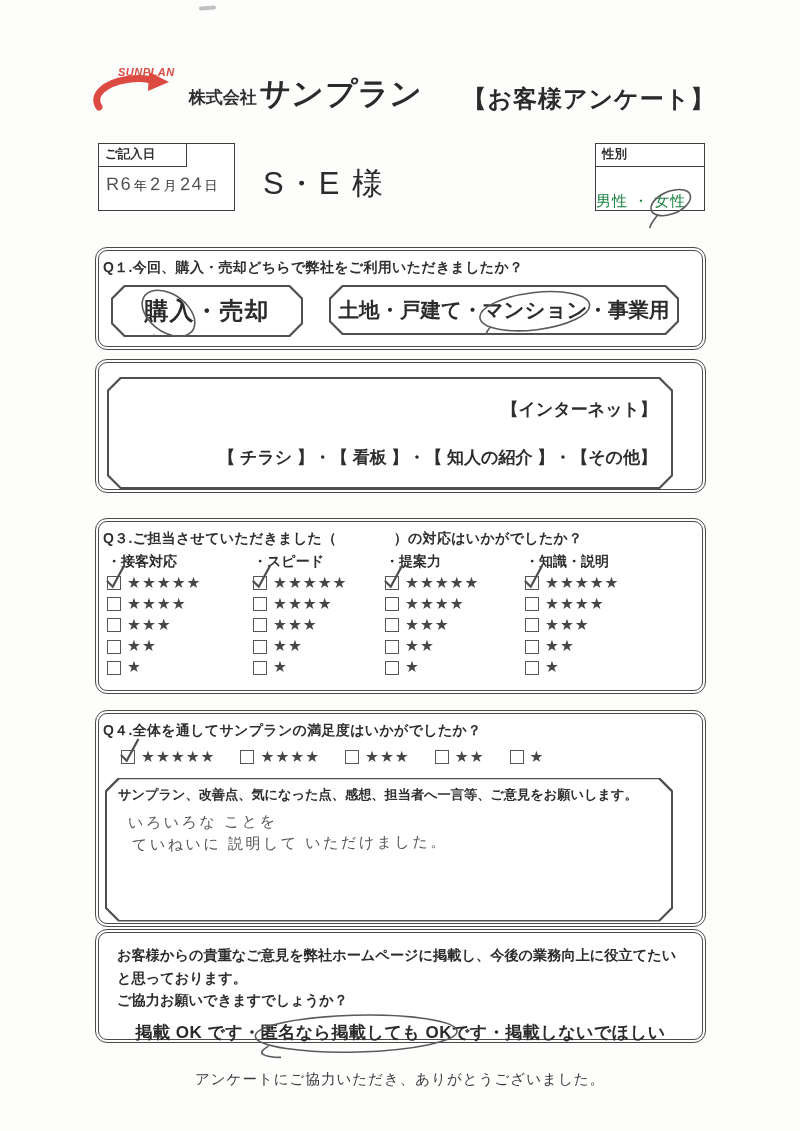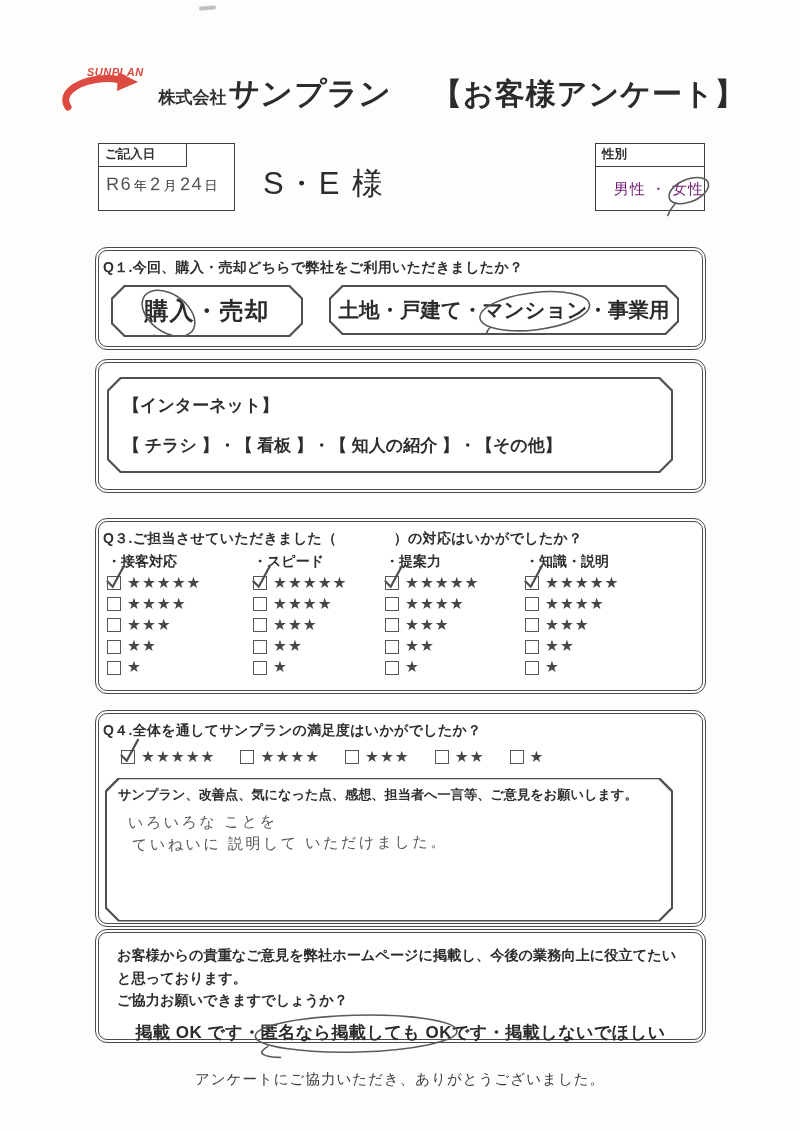--- a/index.html
+++ b/index.html
@@ -8,35 +8,35 @@
     font-family:"Liberation Sans","DejaVu Sans",sans-serif; color:#3c3c3c;
     overflow:hidden;
   }
   
   .header { position:absolute; top:64px; left:0; width:100%;
     display:flex; justify-content:center; align-items:flex-end; }
   .logo { width:118px; height:52px; display:block; }
   .company-prefix { font-size:17px; font-weight:700; color:#2f2f2f; margin:0 2px 7px -14px; }
   .company-name { font-size:31px; font-weight:900; color:#2b2b2b; letter-spacing:1px;
     display:inline-block; transform:skewX(-6deg); margin-bottom:1px; }
-  .page-title { font-size:30px; font-weight:800; color:#2b2b2b; letter-spacing:1px;
+  .page-title { font-size:24px; font-weight:800; color:#2b2b2b; letter-spacing:1px;
     margin:0 0 1px 40px; }
   
   .field-box { position:absolute; border:1.6px solid #3f3f3f; background:#fff; box-sizing:border-box; }
   .date-box { left:98px; top:143px; width:137px; height:68px; }
   .field-lbl { font-size:12.5px; font-weight:700; color:#2f2f2f; padding:2px 6px 3px; }
   .date-box .field-lbl { width:88px; border-right:1.4px solid #3f3f3f; border-bottom:1.4px solid #3f3f3f; box-sizing:border-box; }
   .date-vals { display:flex; align-items:baseline; padding:7px 4px 0 7px; }
   .hand { color:#525252; letter-spacing:1.5px; display:inline-block; transform:rotate(-1.5deg); }
   .date-vals .hand { font-size:18px; }
   .date-vals .unit { font-size:13px; color:#2f2f2f; margin:0 3px 0 2px; }
   .customer-name { position:absolute; left:263px; top:163px; font-size:31px; letter-spacing:2px; color:#2c2c2c; }
   .gender-box { left:595px; top:143px; width:110px; height:68px; }
   .gender-box .field-lbl { border-bottom:1.4px solid #3f3f3f; }
-  .gender-vals { text-align:right; margin-top:13px; font-size:15px; color:#701a75; letter-spacing:1px; }
+  .gender-vals { text-align:left; margin-top:25px; font-size:15px; color:#15803d; letter-spacing:1px; }
   
   .section { position:absolute; left:98px; width:605px; box-sizing:border-box;
     border:1.4px solid #4a4a4a; border-radius:9px;
     outline:1.4px solid #4a4a4a; outline-offset:2.5px;
     background:#fff; padding:8px 4px; }
   .q-title { font-size:14px; font-weight:700; color:#2e2e2e; letter-spacing:.3px; }
   #q1 { top:250px; height:97px; }
   #q2 { top:362px; height:128px; }
   #q3 { top:521px; height:170px; }
   #q4 { top:713px; height:211px; }
@@ -46,22 +46,22 @@
   .bevel, .bevel::before {
     clip-path: polygon(13px 0, calc(100% - 13px) 0, 100% 13px, 100% calc(100% - 13px),
                        calc(100% - 13px) 100%, 13px 100%, 0 calc(100% - 13px), 0 13px); }
   .bevel::before { content:""; position:absolute; inset:1.6px; background:#fff; }
   .bevel > * { position:relative; z-index:1; }
   
   .q1-row { display:flex; gap:26px; margin:8px 0 0 8px; }
   .opt-box-1 { width:192px; height:52px; font-size:24px; font-weight:800; color:#2b2b2b; letter-spacing:1px; }
   .opt-box-2 { width:350px; height:50px; font-size:20.5px; font-weight:800; color:#2b2b2b; }
   
-  .q2-box { margin:6px 0 0 4px; width:566px; height:96px; box-sizing:border-box;
-    flex-direction:column; align-items:flex-start; justify-content:space-around; padding:8px 16px; }
+  .q2-box { margin:6px 0 0 4px; width:566px; height:112px; box-sizing:border-box;
+    flex-direction:column; align-items:flex-end; justify-content:space-around; padding:8px 16px; }
   .q2-line1 { font-size:17px; font-weight:700; color:#2d2d2d; }
   .q2-line2 { font-size:15.3px; color:#333; }
   .q2-line3 { font-size:17px; font-weight:700; color:#2d2d2d; display:flex; }
   .q2-line3 .spacer { flex:1; }
   
   .q3-grid { display:grid; grid-template-columns:146px 132px 140px 1fr; margin:5px 0 0 4px; }
   .col-lbl { font-size:14px; font-weight:700; color:#2e2e2e; margin-bottom:3px; }
   .rate-row { display:flex; align-items:center; gap:6px; margin:2.5px 0; }
   .cb { width:12px; height:12px; border:1.4px solid #565656; position:relative; flex:none; background:#fff; }
   .stars { font-size:15.5px; line-height:1.2; letter-spacing:1px; color:#474747;

